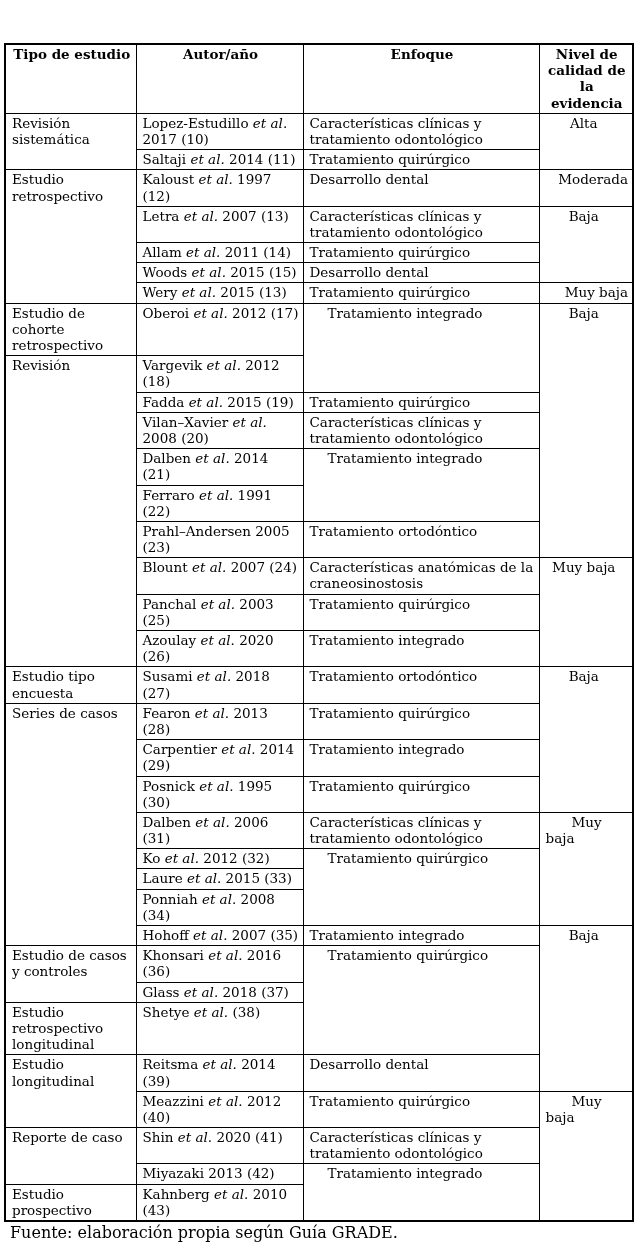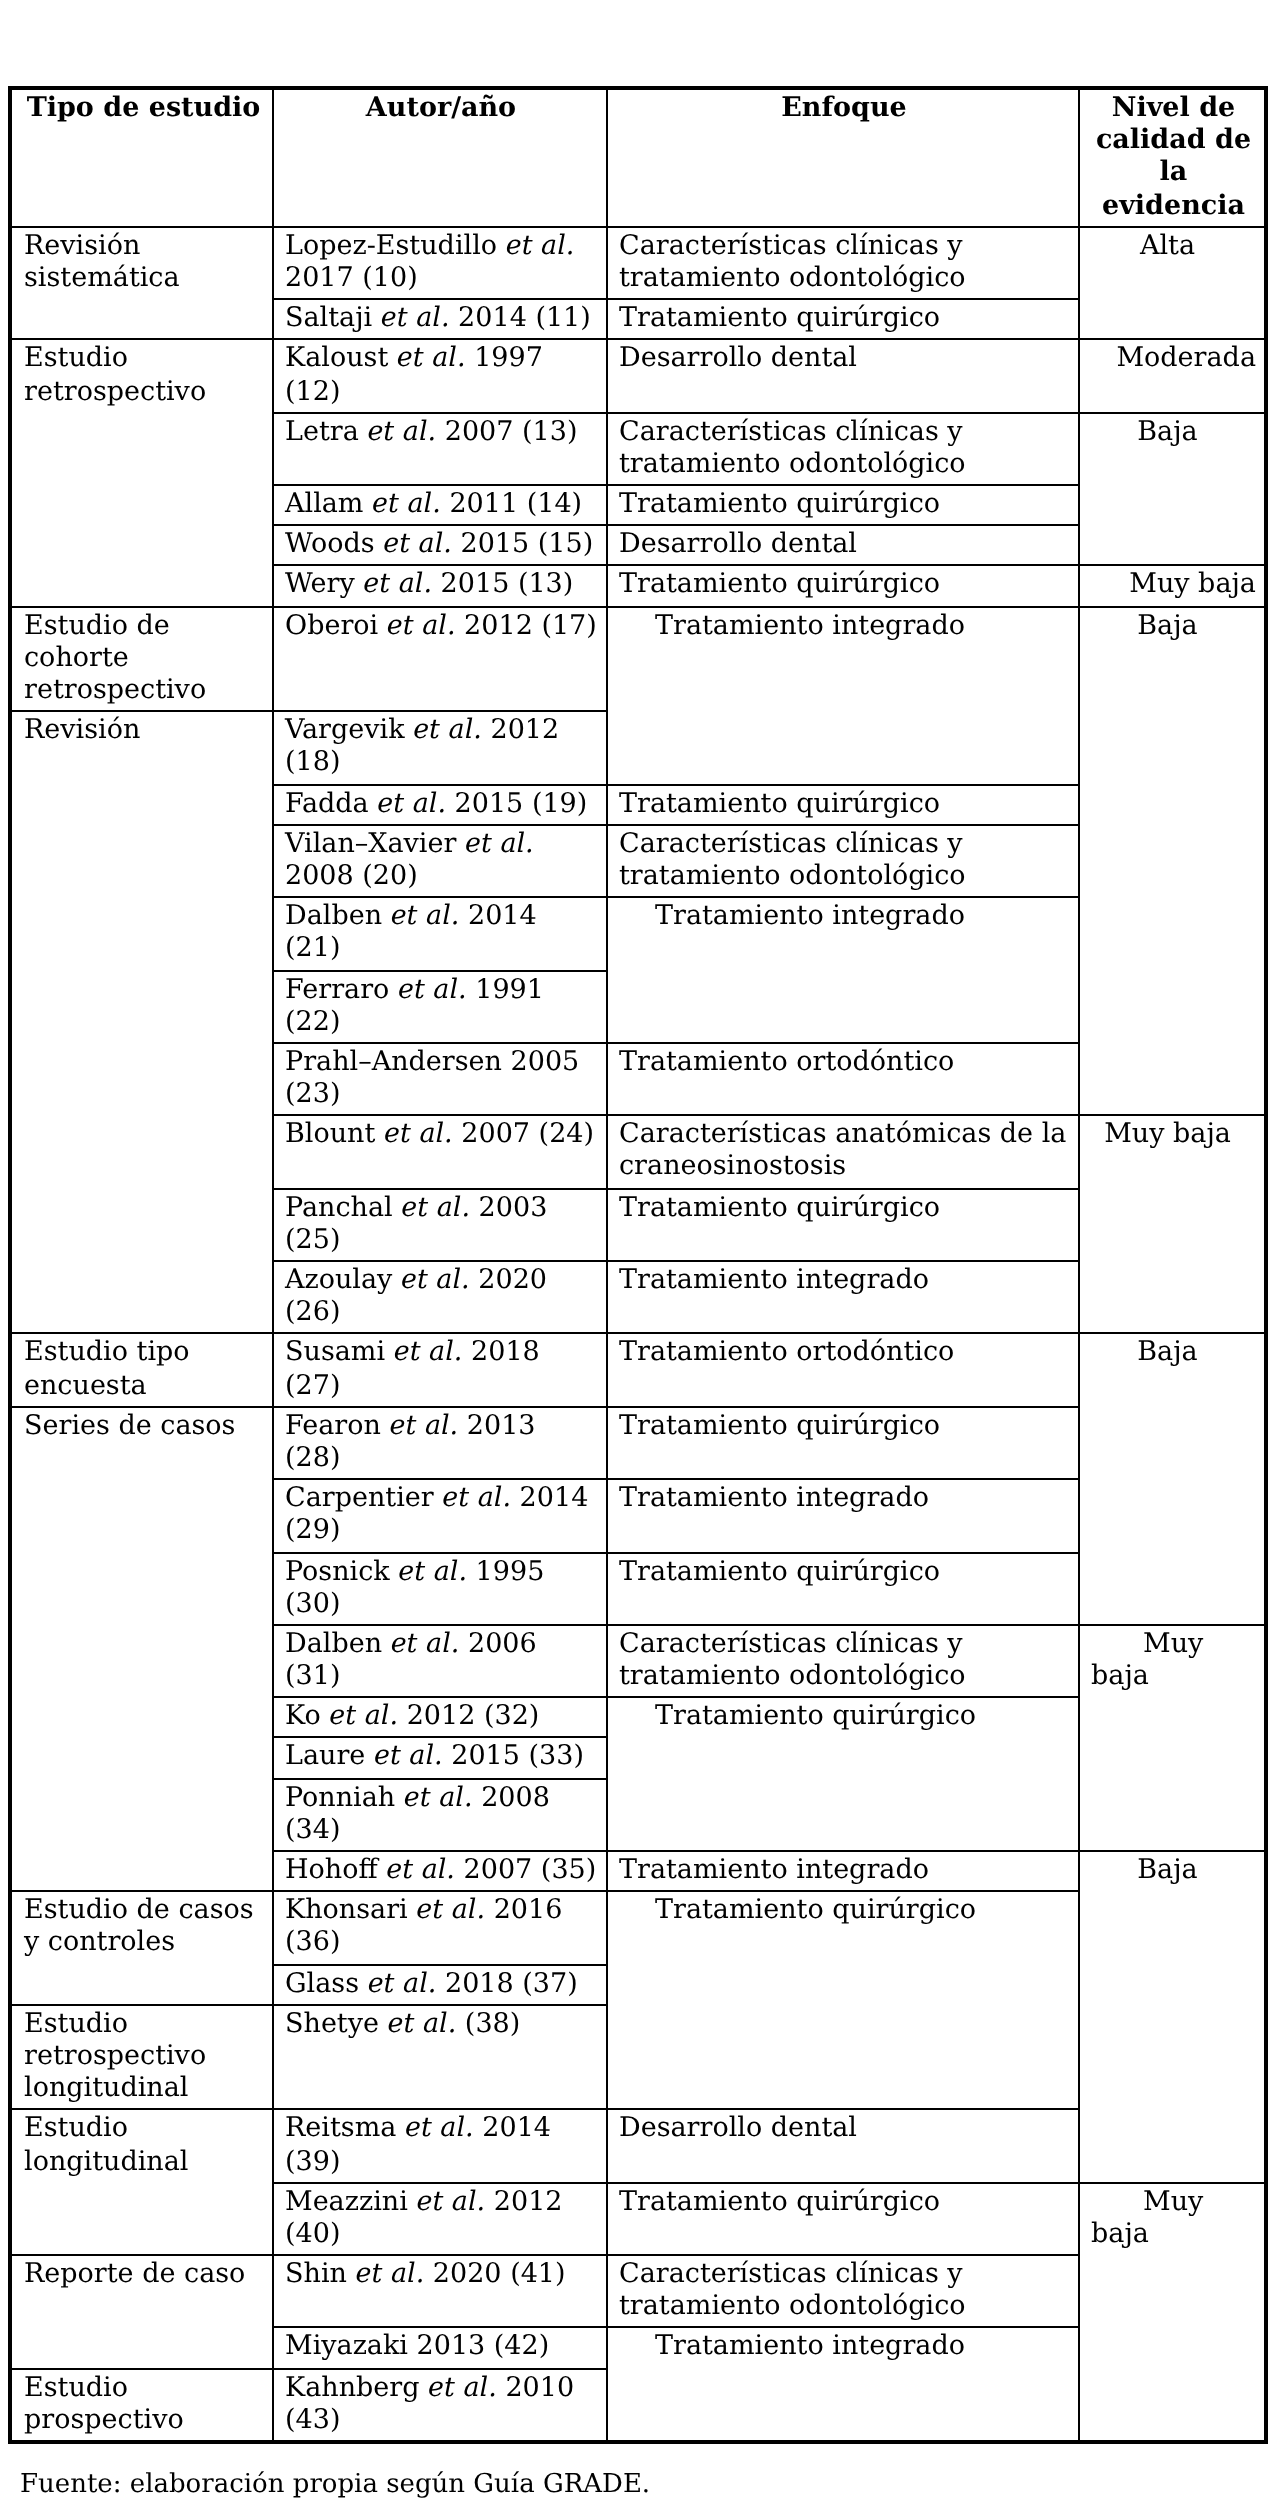--- a/index.html
+++ b/index.html
@@ -35,22 +35,22 @@
   th {
     text-align: center;
     font-weight: bold;
   }
   td.c3.indent { text-indent: 18px; }
   td.c4.ev-center { text-align: center; padding-left: 2px; padding-right: 6px; }
   td.c4.ev-left { text-align: right; }
   td.c4.ev-wrap { white-space: pre-line; text-indent: 26px; }
   i { font-style: italic; }
   .source {
-    font-size: 13px;
-    margin: 13px 0 0 6px;
+    font-size: 16px;
+    margin: 1px 0 0 6px;
     line-height: 1.25;
   }
 </style>
 </head>
 <body>
 
 <div class="page">
   <table class="evidence">
     <colgroup>
       <col style="width:131px">

